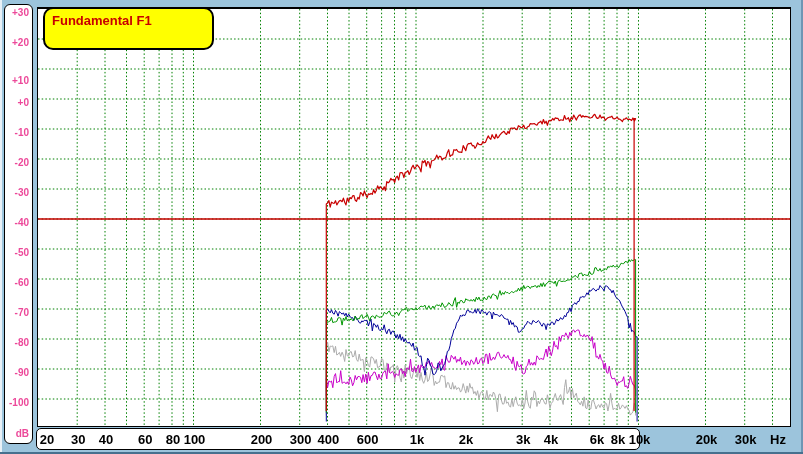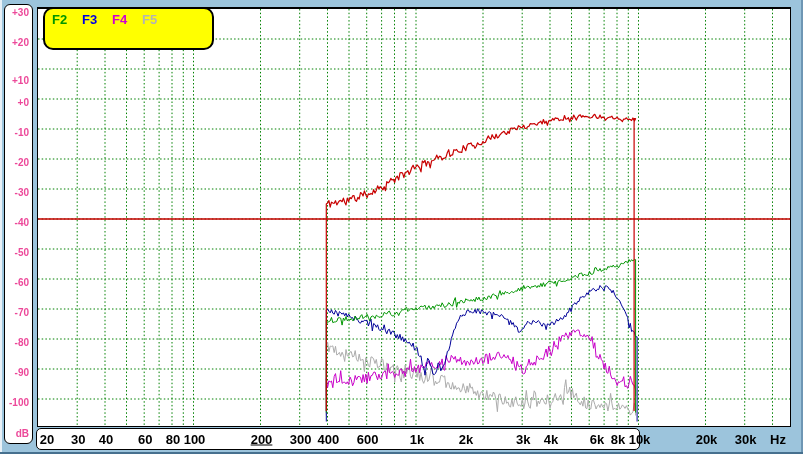--- a/index.html
+++ b/index.html
@@ -81,36 +81,31 @@
     </svg>
 </div>
 
 <div class="xstrip" id="xstrip">
     <span class="xlabel" style="left: 10px;">20</span>
     <span class="xlabel" style="left: 41.1803px;">30</span>
     <span class="xlabel" style="left: 68.9792px;">40</span>
     <span class="xlabel" style="left: 108.159px;">60</span>
     <span class="xlabel" style="left: 135.958px;">80</span>
     <span class="xlabel" style="left: 157.521px;">100</span>
-    <span class="xlabel" style="left: 224.5px; text-decoration: underline;">200</span>
+    <span class="xlabel" style="left: 224.5px;">200</span>
     <span class="xlabel" style="left: 263.68px;">300</span>
     <span class="xlabel" style="left: 291.479px;">400</span>
     <span class="xlabel" style="left: 330.659px;">600</span>
     <span class="xlabel" style="left: 380.021px;">1k</span>
     <span class="xlabel" style="left: 429px;">2k</span>
     <span class="xlabel" style="left: 486.18px;">3k</span>
     <span class="xlabel" style="left: 513.979px;">4k</span>
     <span class="xlabel" style="left: 560px;">6k</span>
     <span class="xlabel" style="left: 580.958px;">8k</span>
     <span class="xlabel" style="left: 602.521px;">10k</span>
     <span class="xlabel" style="left: 669.5px;">20k</span>
     <span class="xlabel" style="left: 708.68px;">30k</span>
     <span class="xlabel" style="left: 741px;">Hz</span>
   </div>
 
 <div class="legend">
-  <div class="legend-row" id="legend-row">
-      <span class="legend-item" style="color: rgb(0, 150, 0);">F2</span>
-      <span class="legend-item" style="color: rgb(0, 0, 224);">F3</span>
-      <span class="legend-item" style="color: rgb(208, 0, 208);">F4</span>
-      <span class="legend-item" style="color: rgb(180, 180, 180);">F5</span>
-    </div>
+  <div class="legend-title" id="legend-title" style="color: rgb(200, 0, 0);">Fundamental F1</div>
 </div>
 
 </body></html>

